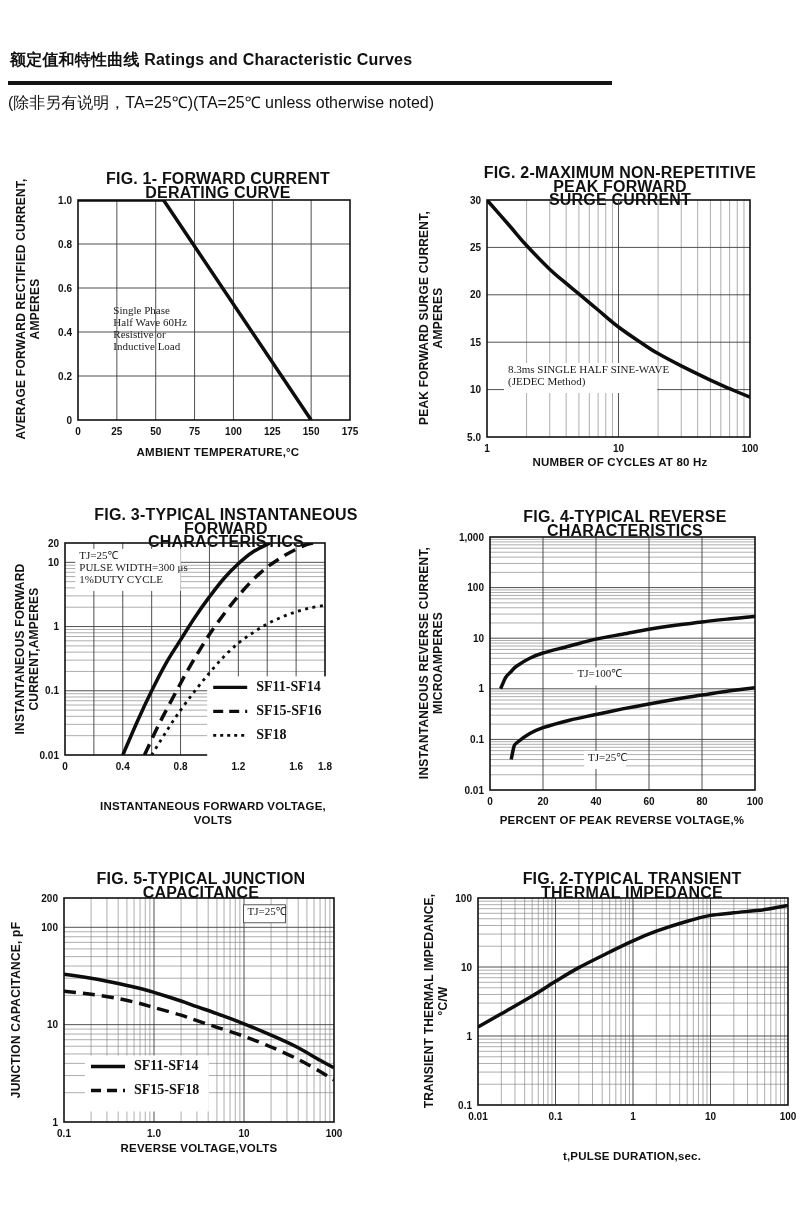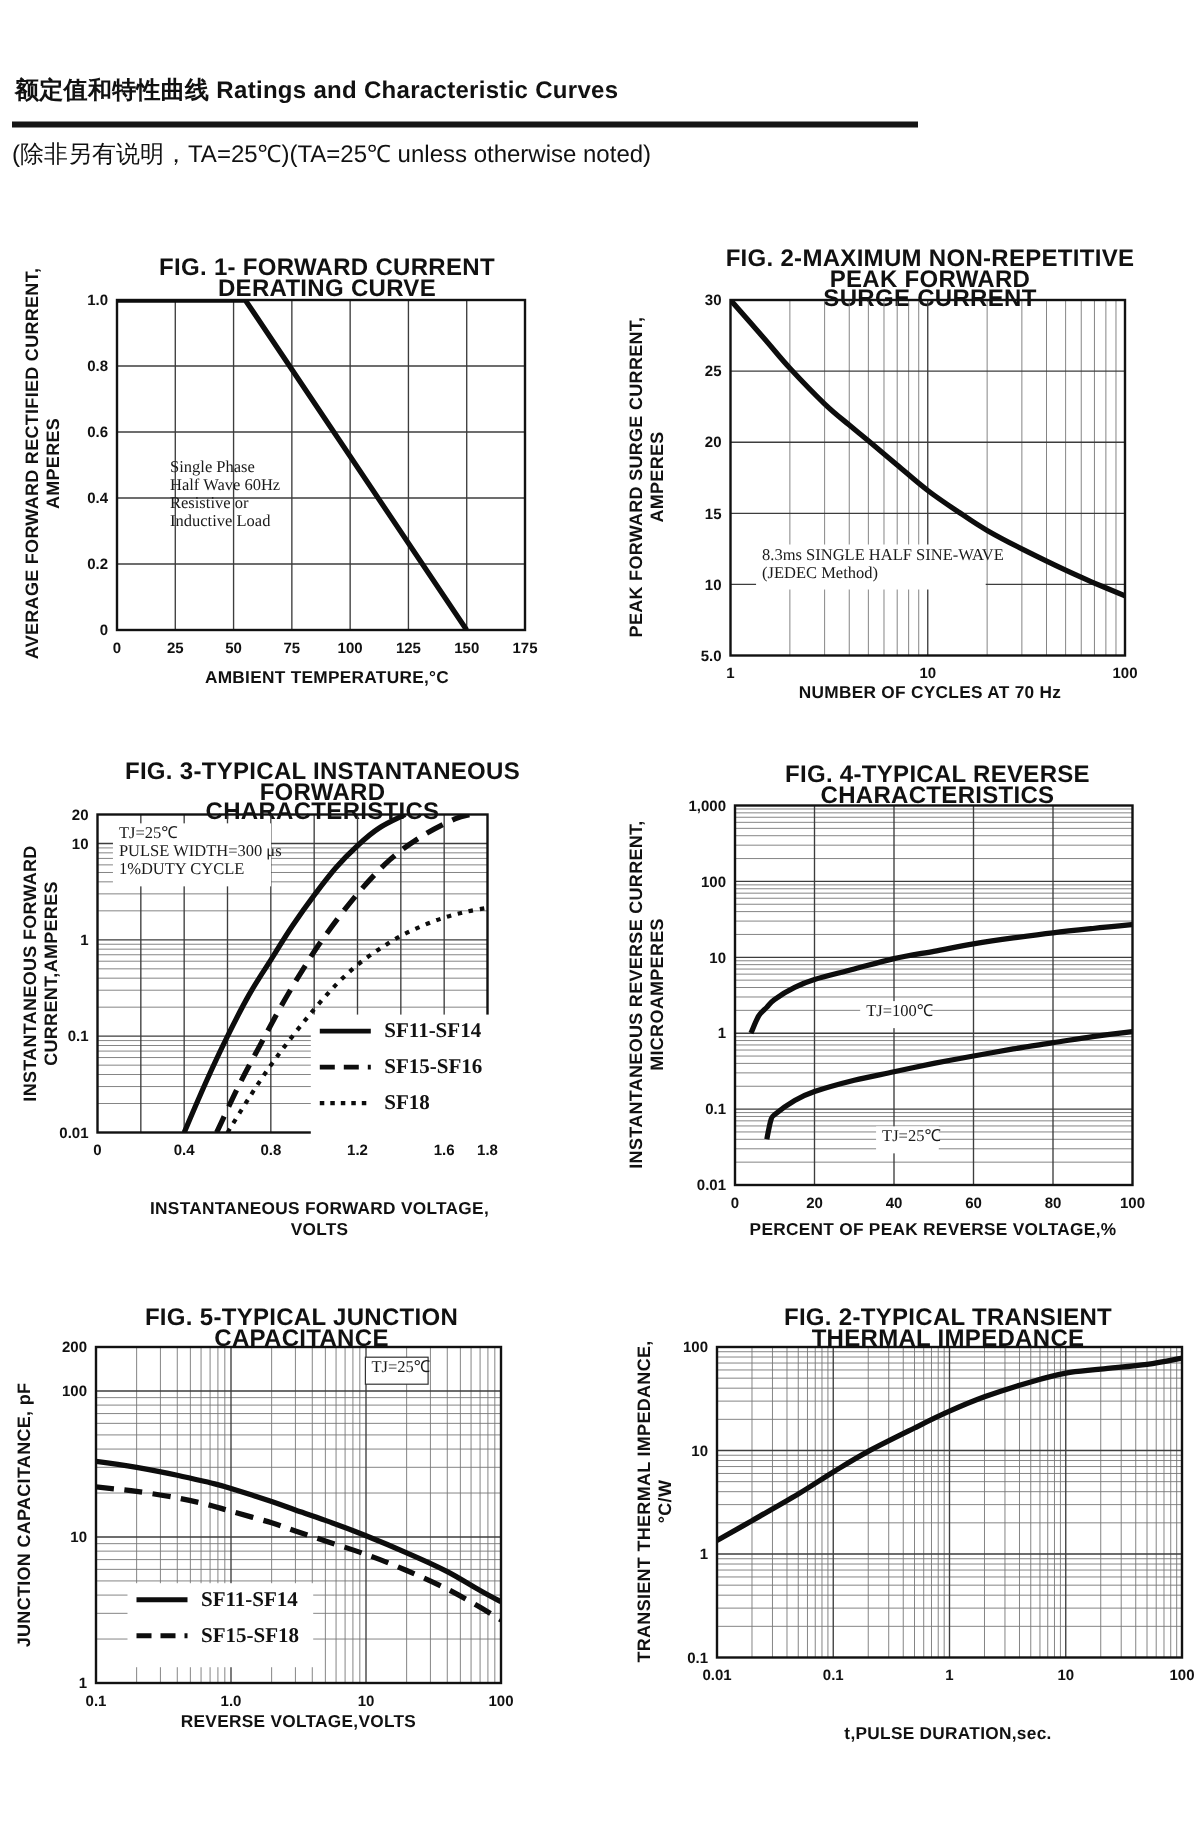--- a/index.html
+++ b/index.html
@@ -108,25 +108,25 @@
         <text x="42" y="201.1" text-anchor="end" font-size="10" font-weight="bold" fill="#111">10</text>
         <text x="42" y="153.7" text-anchor="end" font-size="10" font-weight="bold" fill="#111">15</text>
         <text x="42" y="106.30000000000001" text-anchor="end" font-size="10" font-weight="bold" fill="#111">20</text>
         <text x="42" y="58.89999999999998" text-anchor="end" font-size="10" font-weight="bold" fill="#111">25</text>
         <text x="42" y="11.5" text-anchor="end" font-size="10" font-weight="bold" fill="#111">30</text>
         <path d="M48.0,8.0C51.9,12.4 64.6,27.0 71.2,34.5C77.8,42.1 81.0,46.4 87.6,53.5C94.2,60.6 104.1,70.9 110.7,77.2C117.3,83.5 122.3,87.3 127.2,91.4C132.0,95.5 134.6,97.4 139.9,101.9C145.2,106.3 152.5,112.4 159.1,118.0C165.7,123.5 172.2,129.5 179.5,135.0C186.8,140.6 196.1,146.7 202.7,151.1C209.3,155.6 212.5,157.8 219.1,161.6C225.7,165.4 233.5,169.5 242.2,173.9C251.0,178.3 263.3,184.3 271.4,188.1C279.5,191.9 284.0,193.8 290.6,196.7C297.2,199.5 307.6,203.8 311.0,205.2" fill="none" stroke="#0d0d0d" stroke-width="3.5" clip-path="url(#clip1)"></path>
         <rect x="65.03999999999999" y="171.01" width="153.1" height="30" fill="#fff"></rect>
         <text x="69.03999999999999" y="181.01" font-size="11" fill="#1a1a1a" font-family="&quot;Liberation Serif&quot;, serif"><tspan x="69.03999999999999" dy="0">8.3ms SINGLE HALF SINE-WAVE</tspan><tspan x="69.03999999999999" dy="12">(JEDEC Method)</tspan></text>
       </svg>
     </div>
-  <div class="xlab" style="left:70px;top:298px;width:300px">NUMBER OF CYCLES AT 70 Hz</div>
+  <div class="xlab" style="left:70px;top:298px;width:300px">NUMBER OF CYCLES AT 80 Hz</div>
 </div>
 
 <div class="fig" style="left:8px;top:498px;width:384px;height:358px">
-  <div class="fig-title" style="left:57px;top:10px;width:300px">FIG. 3-TYPICAL INSTANTANEOUS FORWARD
+  <div class="fig-title" style="left:68px;top:10px;width:300px">FIG. 3-TYPICAL INSTANTANEOUS FORWARD
 CHARACTERISTICS</div>
   <div class="ylab" style="width:270px;height:30px;left:-115px;top:136px">INSTANTANEOUS FORWARD
 CURRENT,AMPERES</div>
   <div class="plot" style="left:9px;top:37px;width:322px;height:244px">
       <svg width="322" height="244">
         <defs>
           <clipPath id="clip2">
             <rect x="48" y="8" width="260" height="212"></rect>
           </clipPath>
         </defs>

